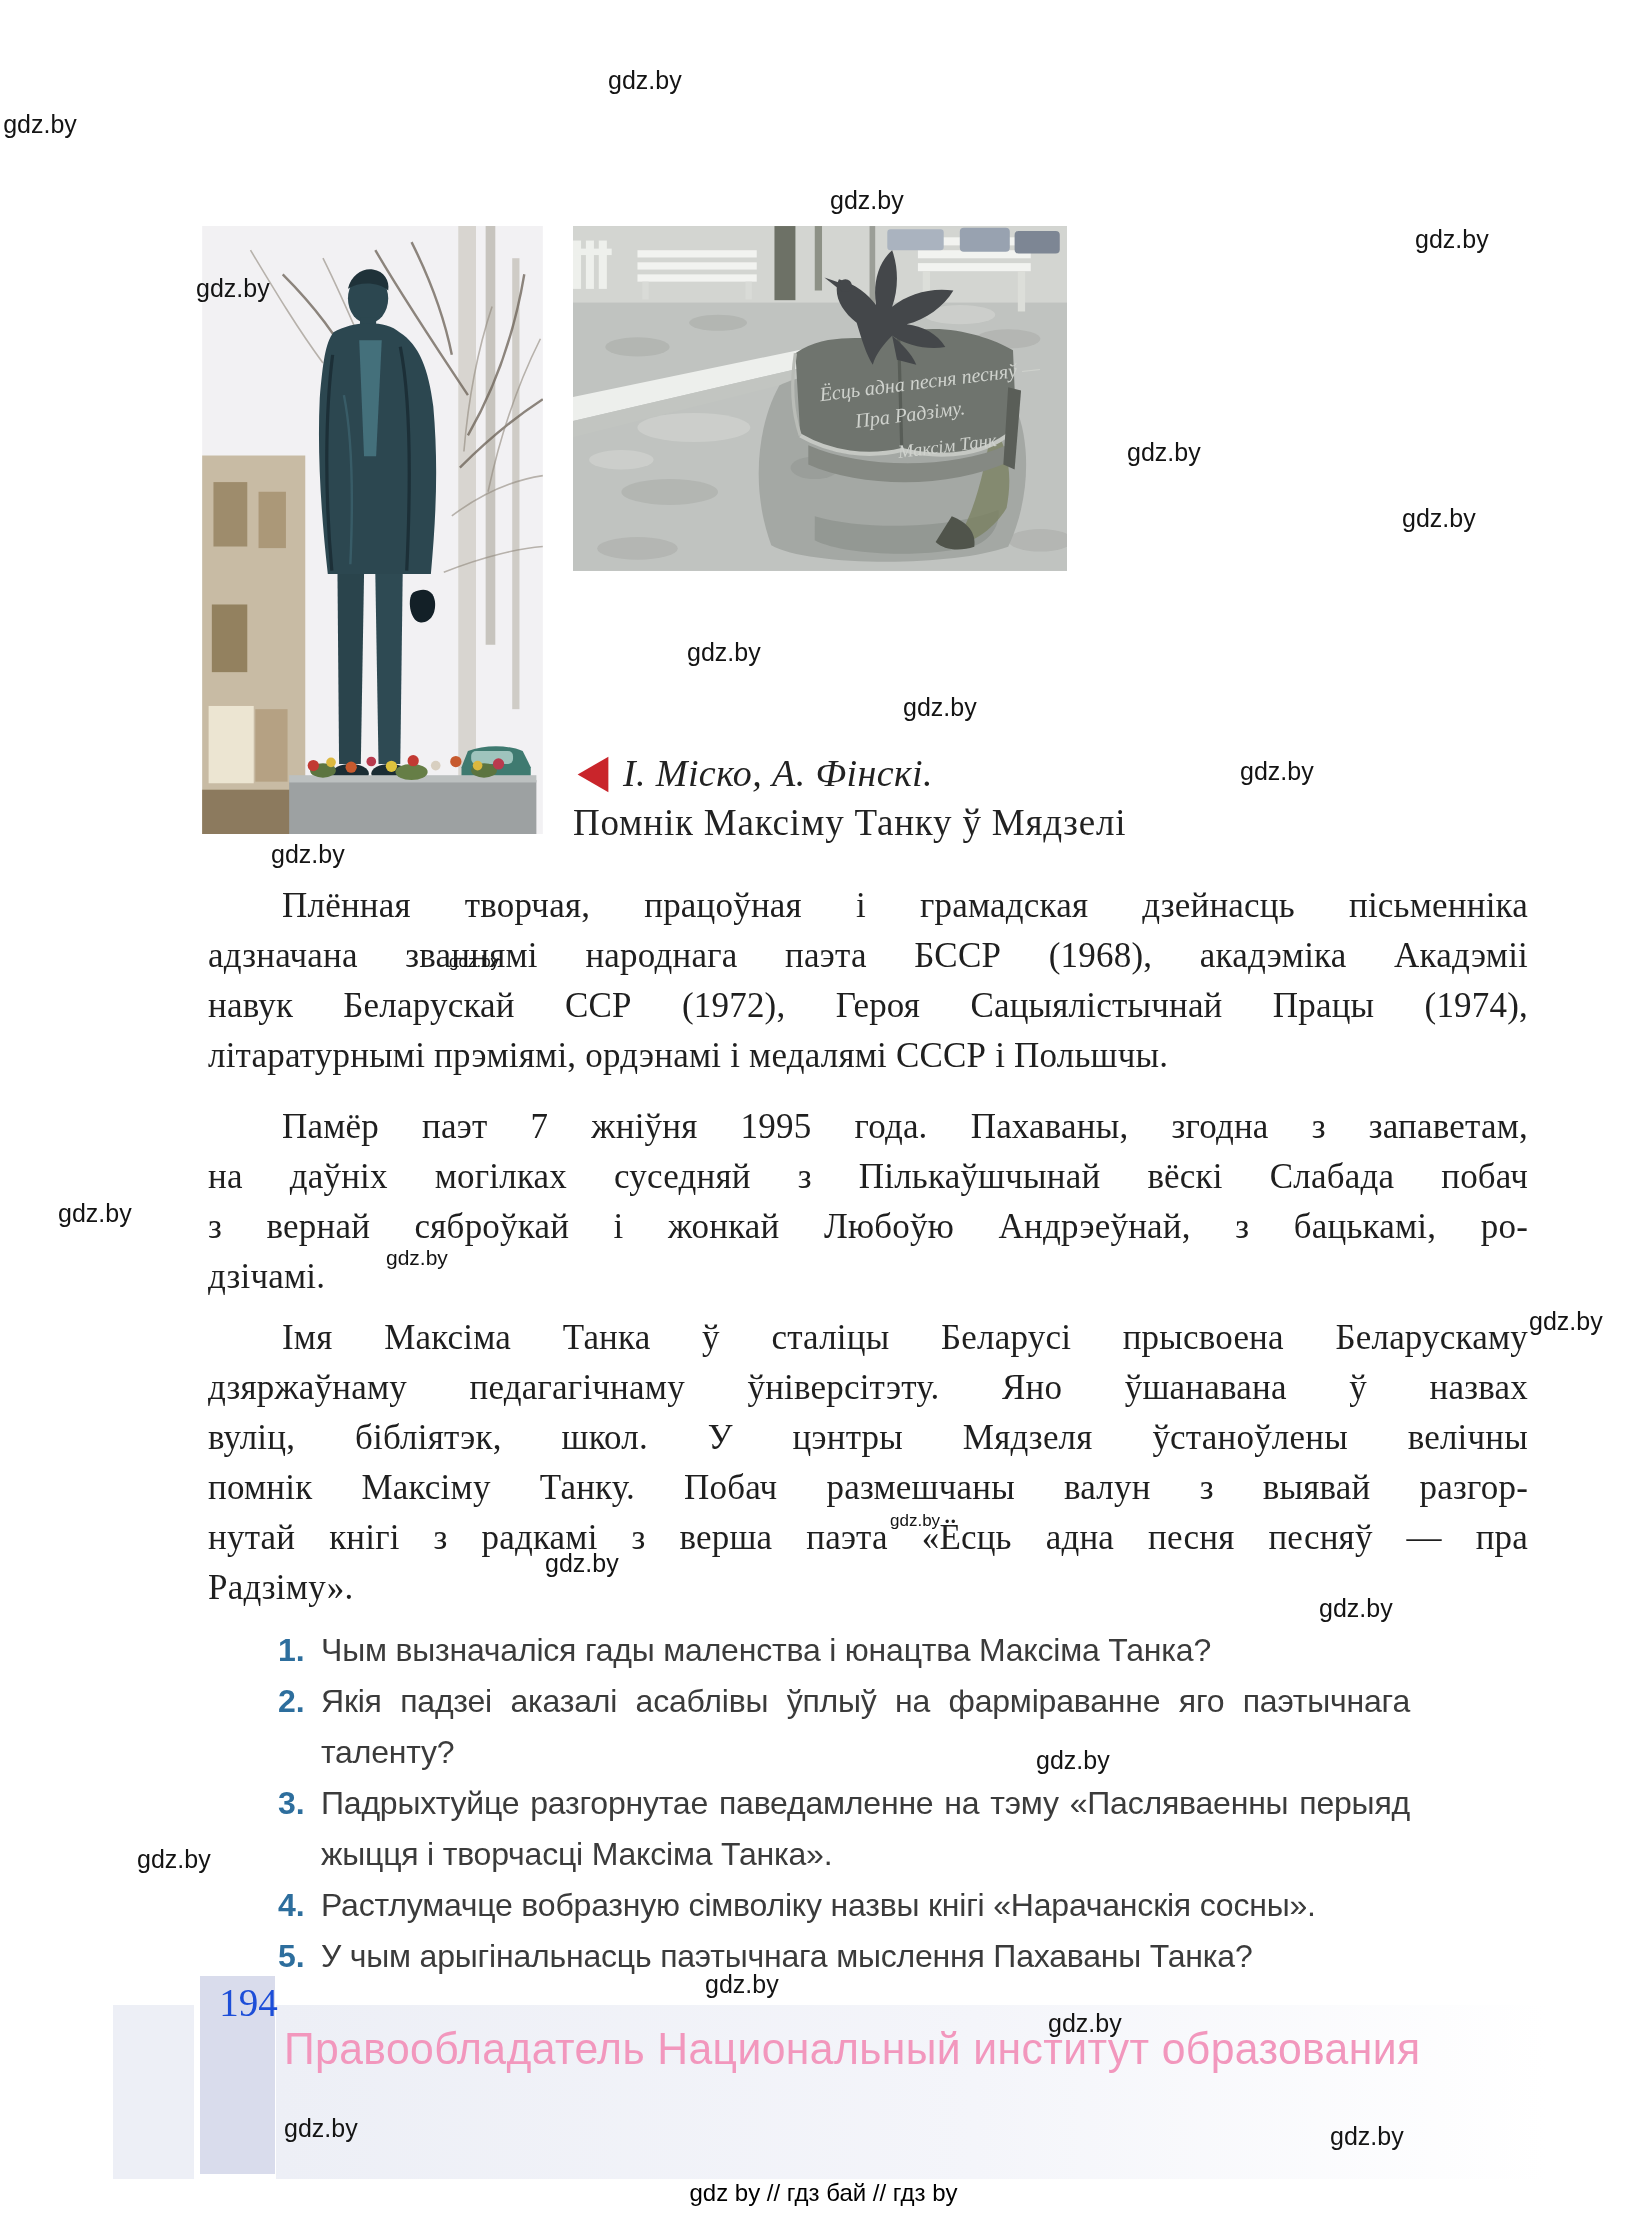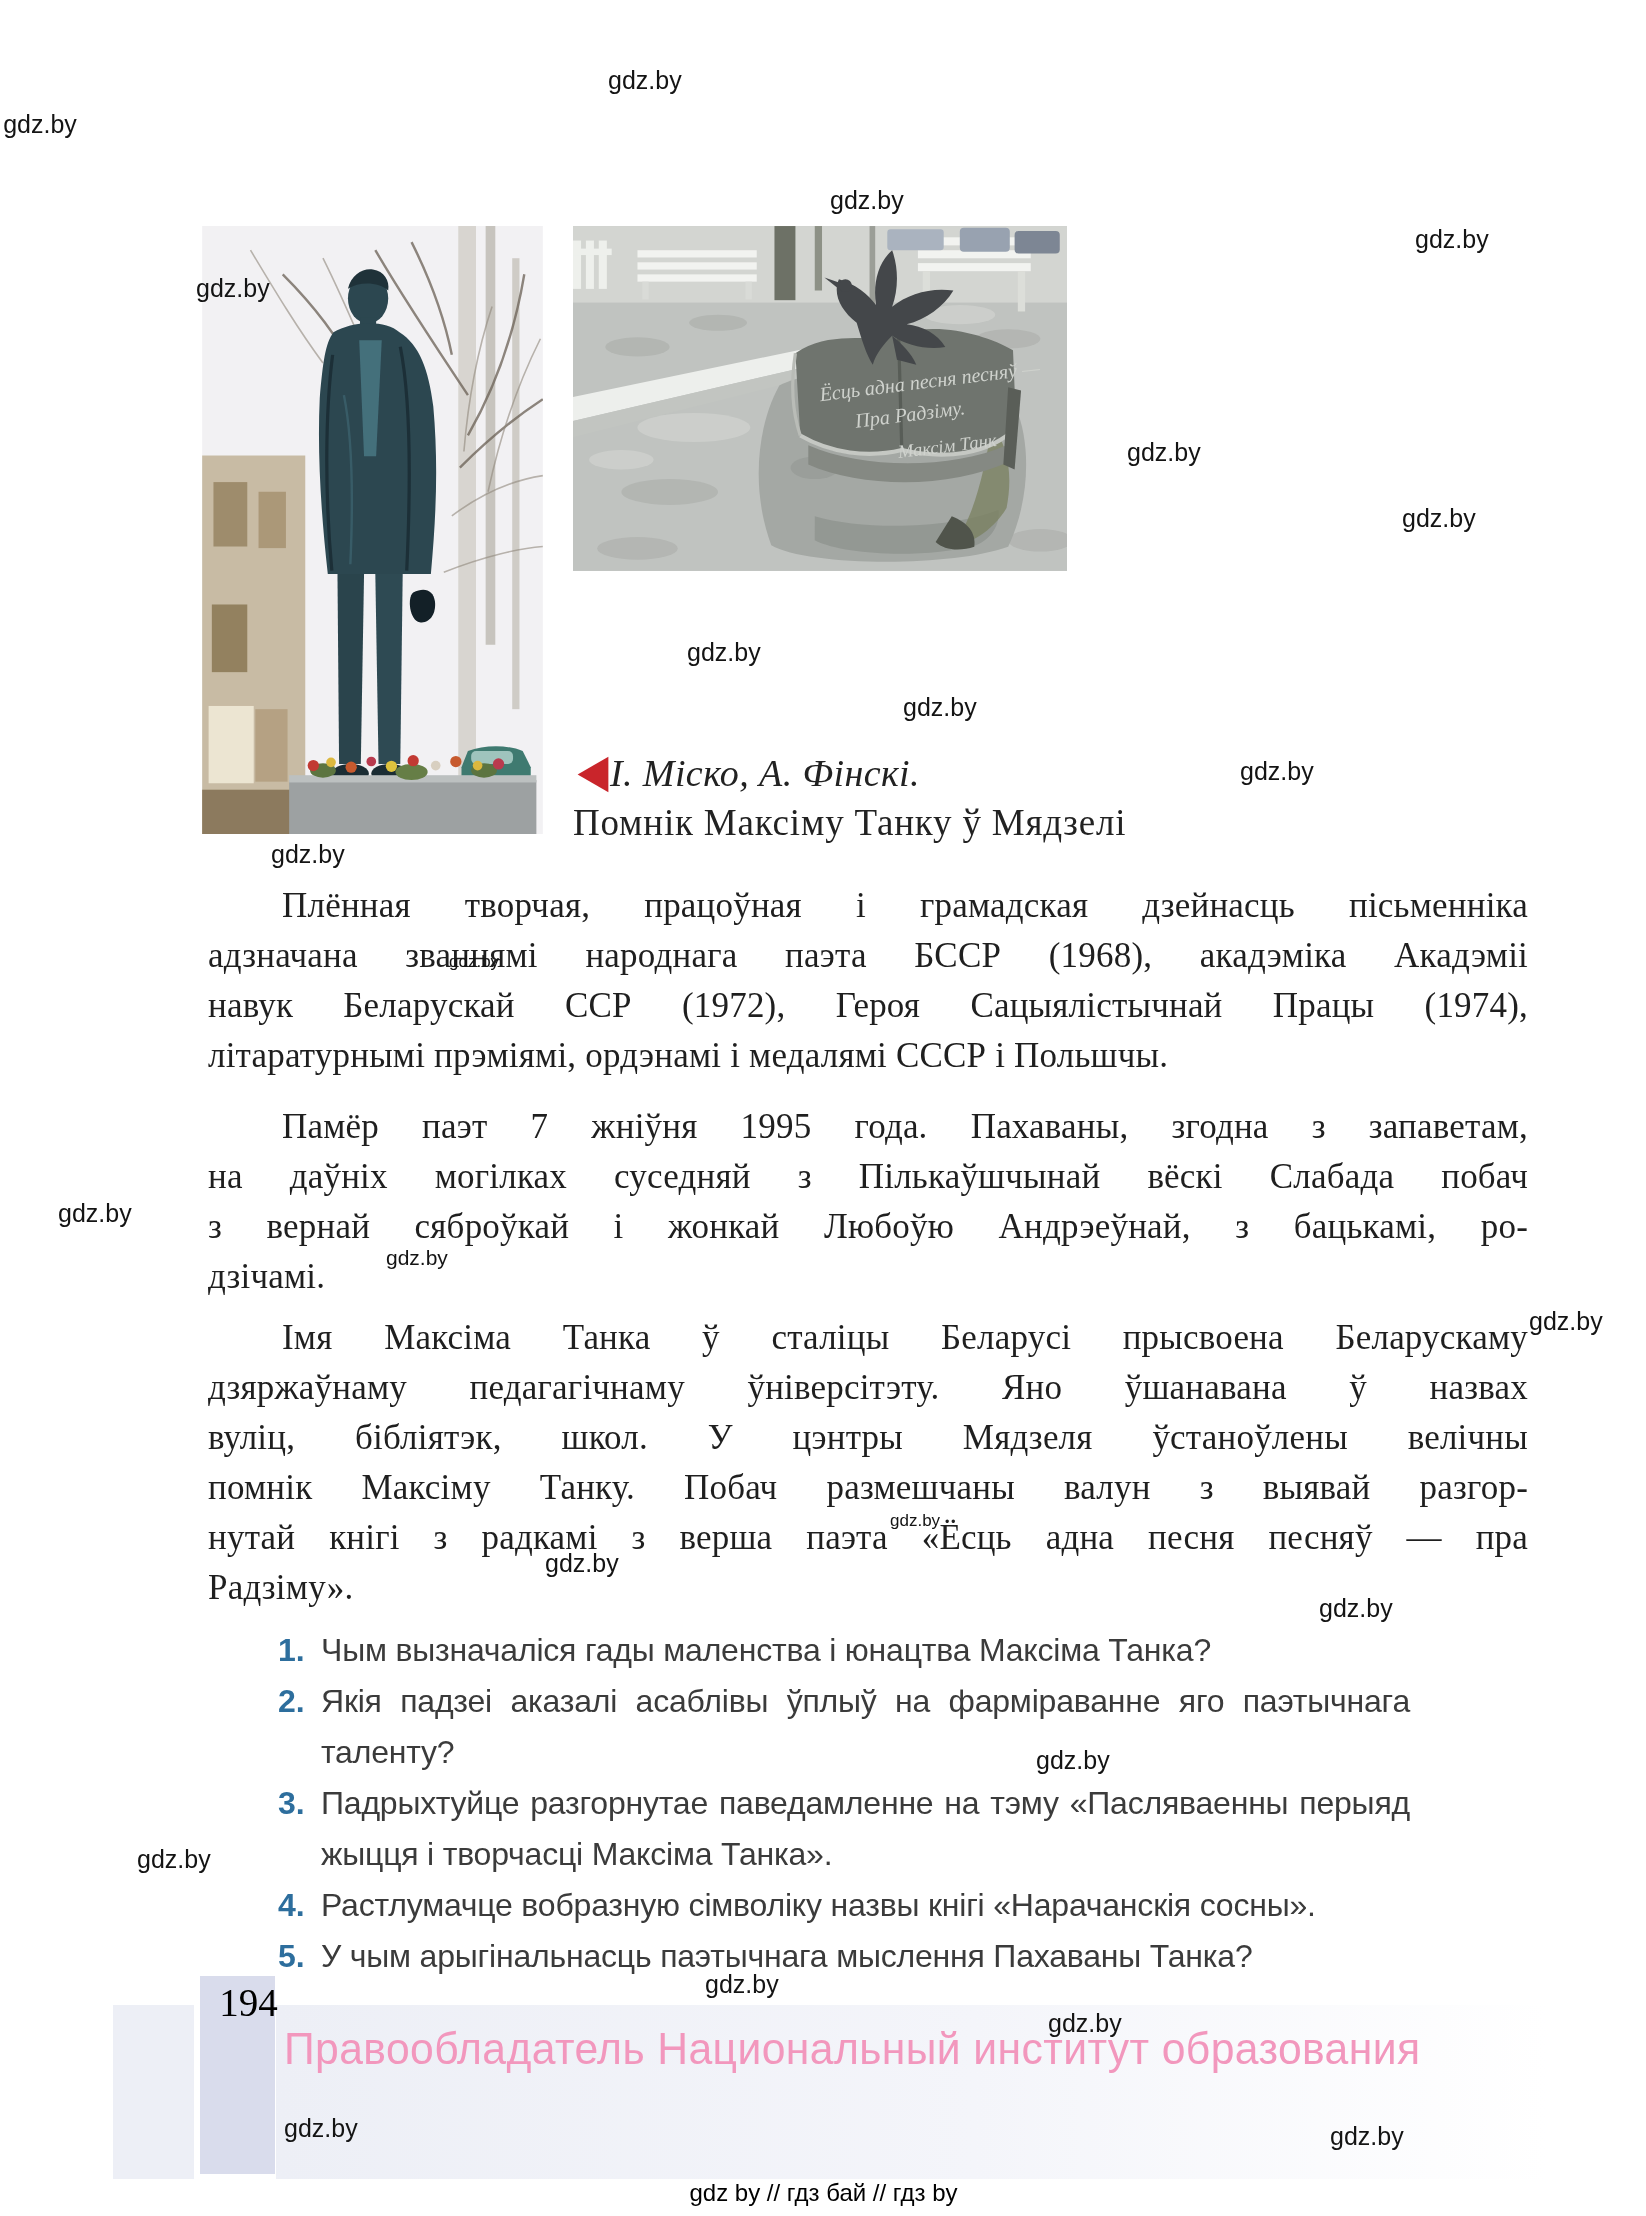--- a/index.html
+++ b/index.html
@@ -5,21 +5,21 @@
   html,body{margin:0;padding:0;background:#fff;}
   .page{position:relative;width:1647px;height:2216px;background:#ffffff;overflow:hidden;
         font-family:"Liberation Sans",sans-serif;}
   .green-header{position:absolute;top:3.2px;left:0;width:100%;text-align:center;
         font:26px/32px "Liberation Sans",sans-serif;color:#1ed43a;z-index:3;}
   .wm{position:absolute;font-family:"Liberation Sans",sans-serif;color:#141414;
         white-space:nowrap;z-index:9;line-height:1.1;}
   .photo{position:absolute;z-index:1;display:block;}
   .caption-row{position:absolute;left:576px;top:750px;display:flex;align-items:flex-start;z-index:2;}
   .tri{width:34px;height:39px;margin-top:4.8px;flex:0 0 auto;}
-  .caption-authors{font:italic 38px/47px "Liberation Serif","DejaVu Serif",serif;
+  .caption-authors{margin-left:13px;font:italic 38px/47px "Liberation Serif","DejaVu Serif",serif;
         color:#222;letter-spacing:0.4px;white-space:nowrap;}
   .caption-title{position:absolute;left:573px;top:801px;font:37px/44px "Liberation Serif","DejaVu Serif",serif;
         color:#222;letter-spacing:0.8px;white-space:nowrap;z-index:2;}
   #paragraphs{position:absolute;left:197px;top:870px;width:1342px;z-index:2;}
   .para{margin:11px;}
   #paragraphs .para:nth-child(2){margin-top:21px;}
   .bline{font:35px/50px "Liberation Serif","DejaVu Serif",serif;color:#1f1f1f;
         text-align:justify;text-justify:inter-word;letter-spacing:0.2px;}
   .bline.fill{text-align-last:justify;}
   .bline.indent{text-indent:74px;}
@@ -27,21 +27,21 @@
   .qrow{position:relative;padding-left:43px;box-sizing:border-box;width:1132px;}
   .qnum{position:absolute;left:0;top:0;font:700 32px/51px "Liberation Sans",sans-serif;color:#2d6e9d;}
   .qline{font:32px/51px "Liberation Sans",sans-serif;color:#3b3b3b;text-align:justify;
         text-justify:inter-word;letter-spacing:-0.2px;}
   .qline.fill{text-align-last:justify;}
   .footer-left-block{position:absolute;left:113px;top:2005px;width:81px;height:174px;
         background:#edeff6;z-index:1;}
   .page-strip{position:absolute;left:200px;top:1976px;width:75px;height:198px;
         background:#d9dcec;z-index:1;}
   .page-number{position:absolute;left:200px;top:1981px;width:97px;text-align:center;
-        font:39px/44px "Liberation Serif","DejaVu Serif",serif;color:#000000;z-index:2;}
+        font:39px/44px "Liberation Serif","DejaVu Serif",serif;color:#1d4ed8;z-index:2;}
   .footer-band{position:absolute;left:276px;top:2005px;width:1271px;height:174px;
         background:linear-gradient(to right,#edeff6,#f4f5fa 55%,#ffffff);z-index:1;}
   .copyright{position:absolute;left:284px;top:2025px;font:44px/48px "Liberation Sans",sans-serif;
         color:#f297bd;letter-spacing:0.4px;transform:scaleX(0.97);transform-origin:left top;
         white-space:nowrap;z-index:2;}
   .bottom-links{position:absolute;left:0;top:2178px;width:100%;text-align:center;
         font:24px/29px "Liberation Sans",sans-serif;color:#000000;z-index:2;}
 </style>
 </head>
 <body>

